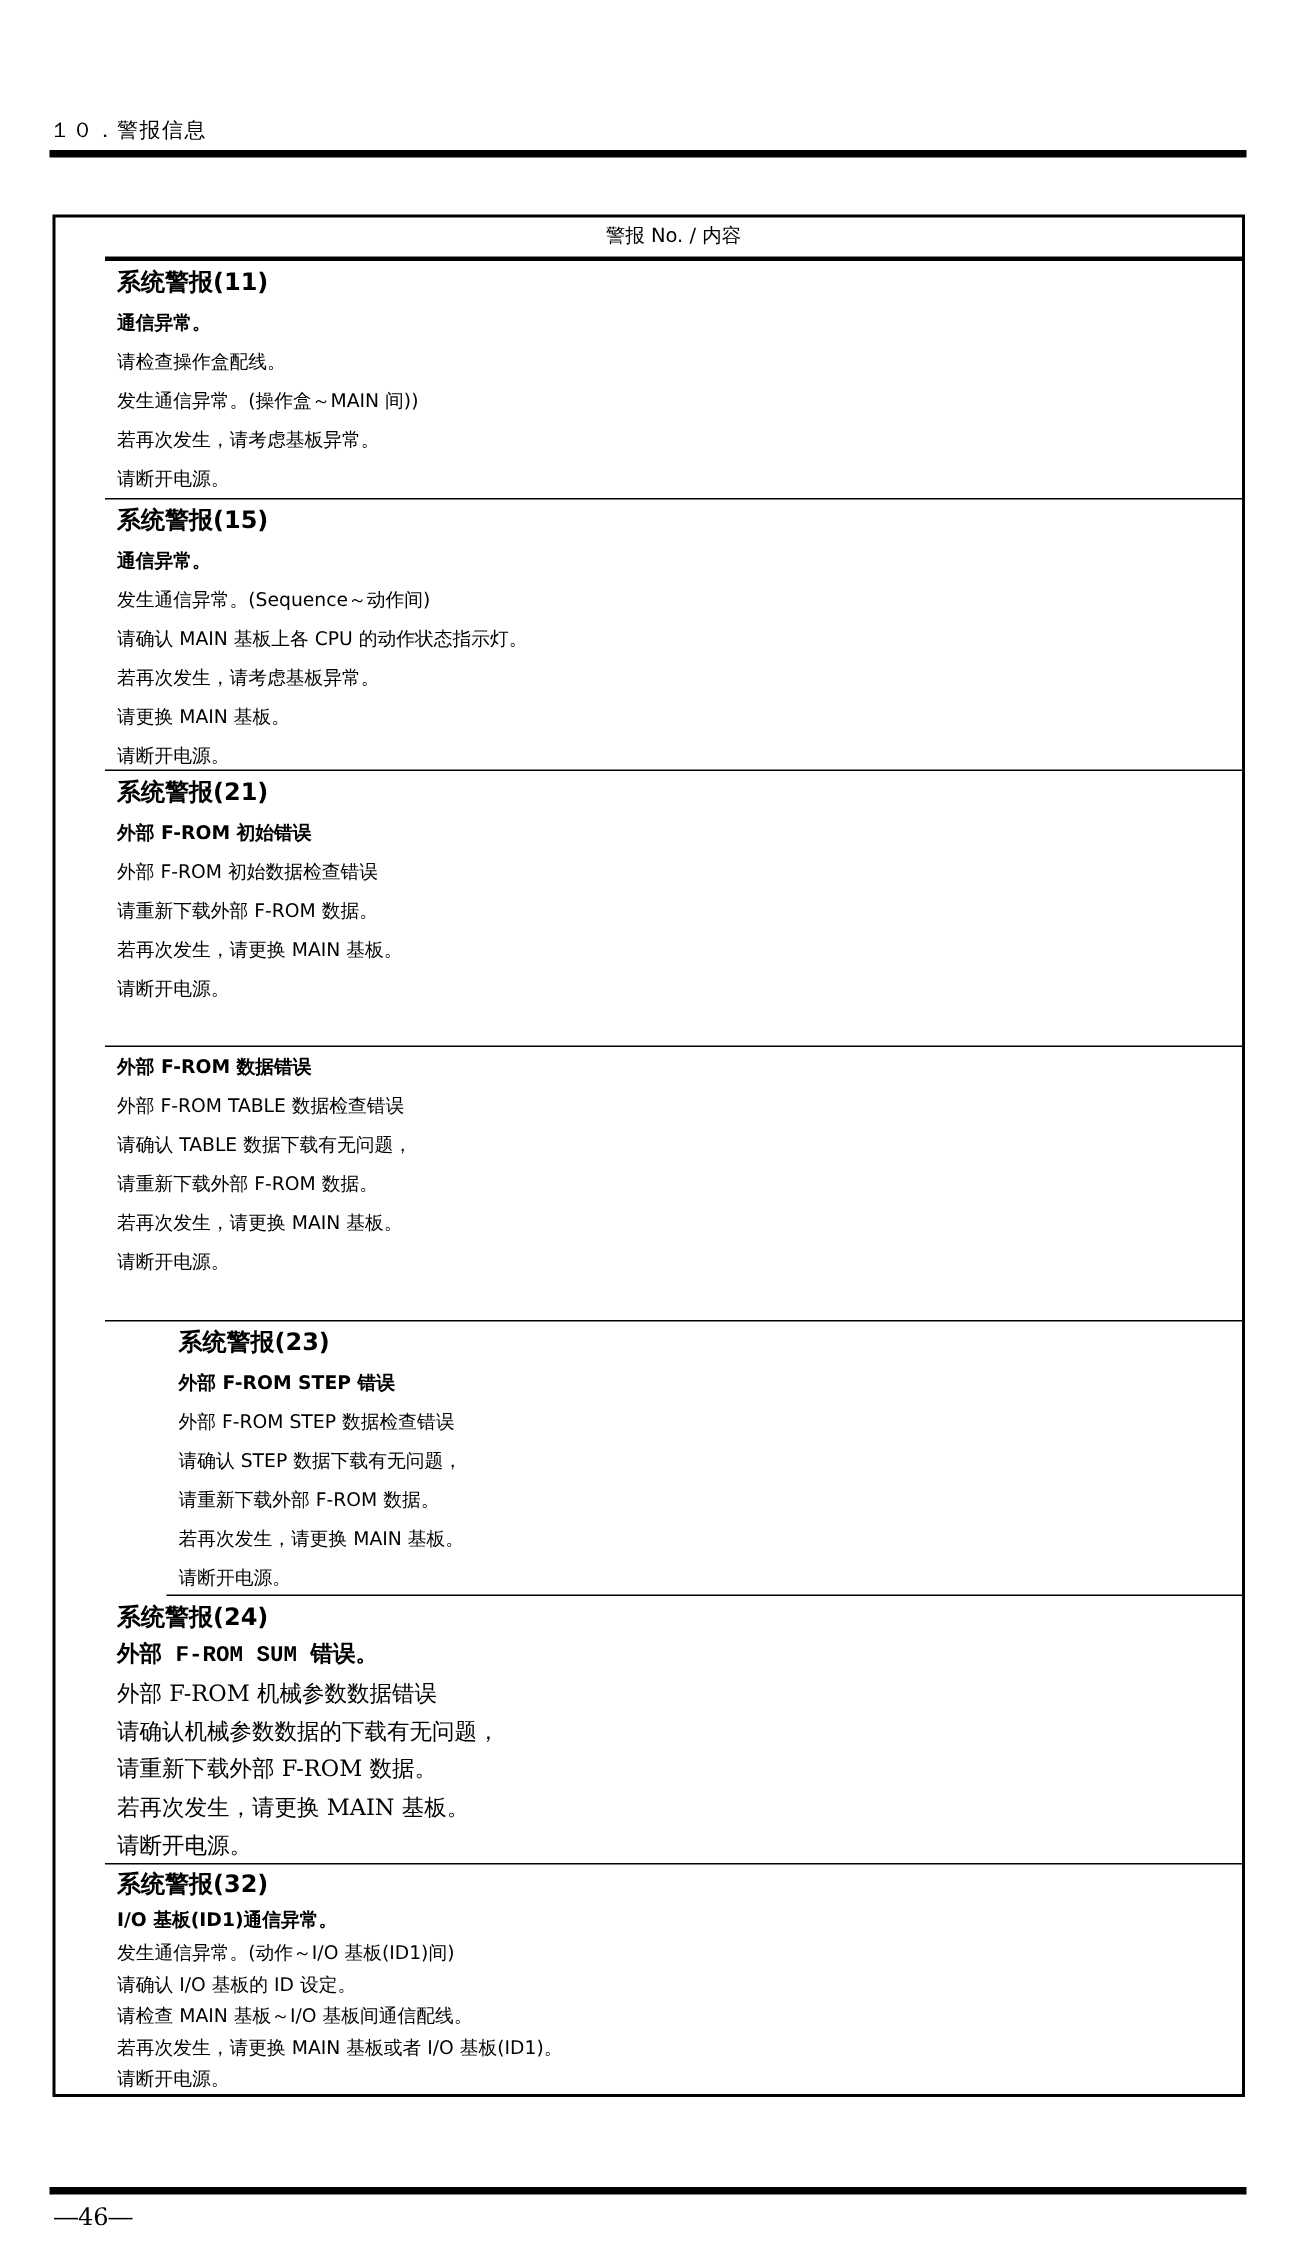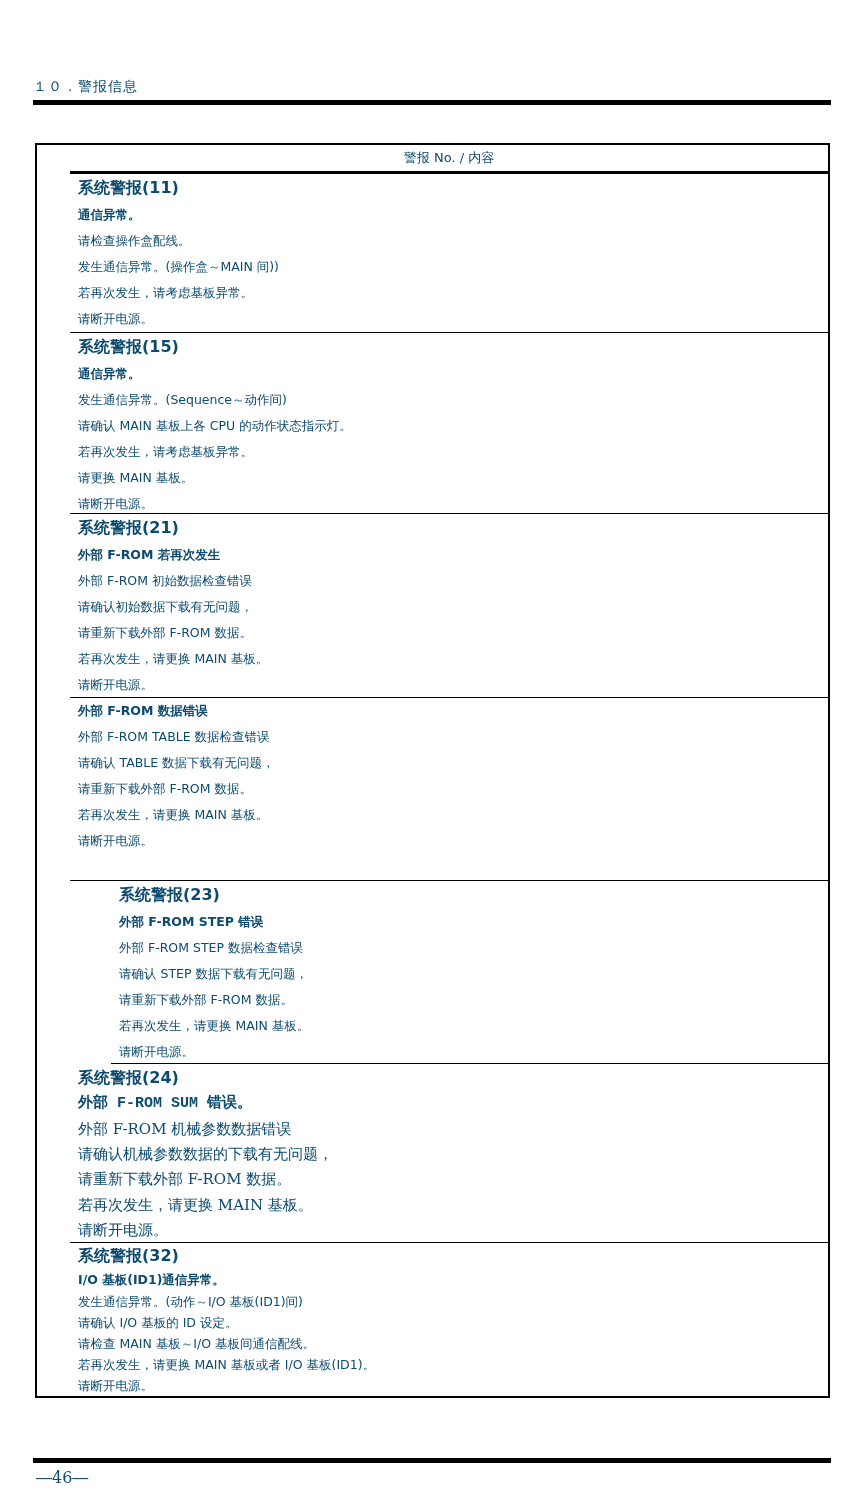--- a/index.html
+++ b/index.html
@@ -1,21 +1,21 @@
 <!DOCTYPE html>
 <html><head>
 <meta charset="utf-8">
 <style>
   html, body { margin: 0; padding: 0; background: #ffffff; }
   .sheet {
     position: relative;
     width: 862px;
     height: 1503px;
     background: #ffffff;
-    color: #0c4a6e;
+    color: #000000;
     font-family: "DejaVu Sans", sans-serif;
     overflow: hidden;
   }
   .chapter-title {
     position: absolute;
     left: 33px;
     top: 78px;
     font-size: 14px;
     letter-spacing: 1px;
     white-space: nowrap;
@@ -128,23 +128,22 @@
           <div class="sec-title">系统警报(15)</div>
           <div class="sec-sub">通信异常。</div>
           <div class="sec-line">发生通信异常。(Sequence～动作间)</div>
           <div class="sec-line">请确认 MAIN 基板上各 CPU 的动作状态指示灯。</div>
           <div class="sec-line">若再次发生，请考虑基板异常。</div>
           <div class="sec-line">请更换 MAIN 基板。</div>
           <div class="sec-line">请断开电源。</div>
         </div>
         <div class="section">
           <div class="sec-title">系统警报(21)</div>
-          <div class="sec-sub">外部 F-ROM 若再次发生</div>
+          <div class="sec-sub">外部 F-ROM 初始错误</div>
           <div class="sec-line">外部 F-ROM 初始数据检查错误</div>
-          <div class="sec-line">请确认初始数据下载有无问题，</div>
           <div class="sec-line">请重新下载外部 F-ROM 数据。</div>
           <div class="sec-line">若再次发生，请更换 MAIN 基板。</div>
           <div class="sec-line">请断开电源。</div>
         </div>
         <div class="section">
           <div class="sec-sub">外部 F-ROM 数据错误</div>
           <div class="sec-line">外部 F-ROM  TABLE 数据检查错误</div>
           <div class="sec-line">请确认 TABLE 数据下载有无问题，</div>
           <div class="sec-line">请重新下载外部 F-ROM 数据。</div>
           <div class="sec-line">若再次发生，请更换 MAIN 基板。</div>

